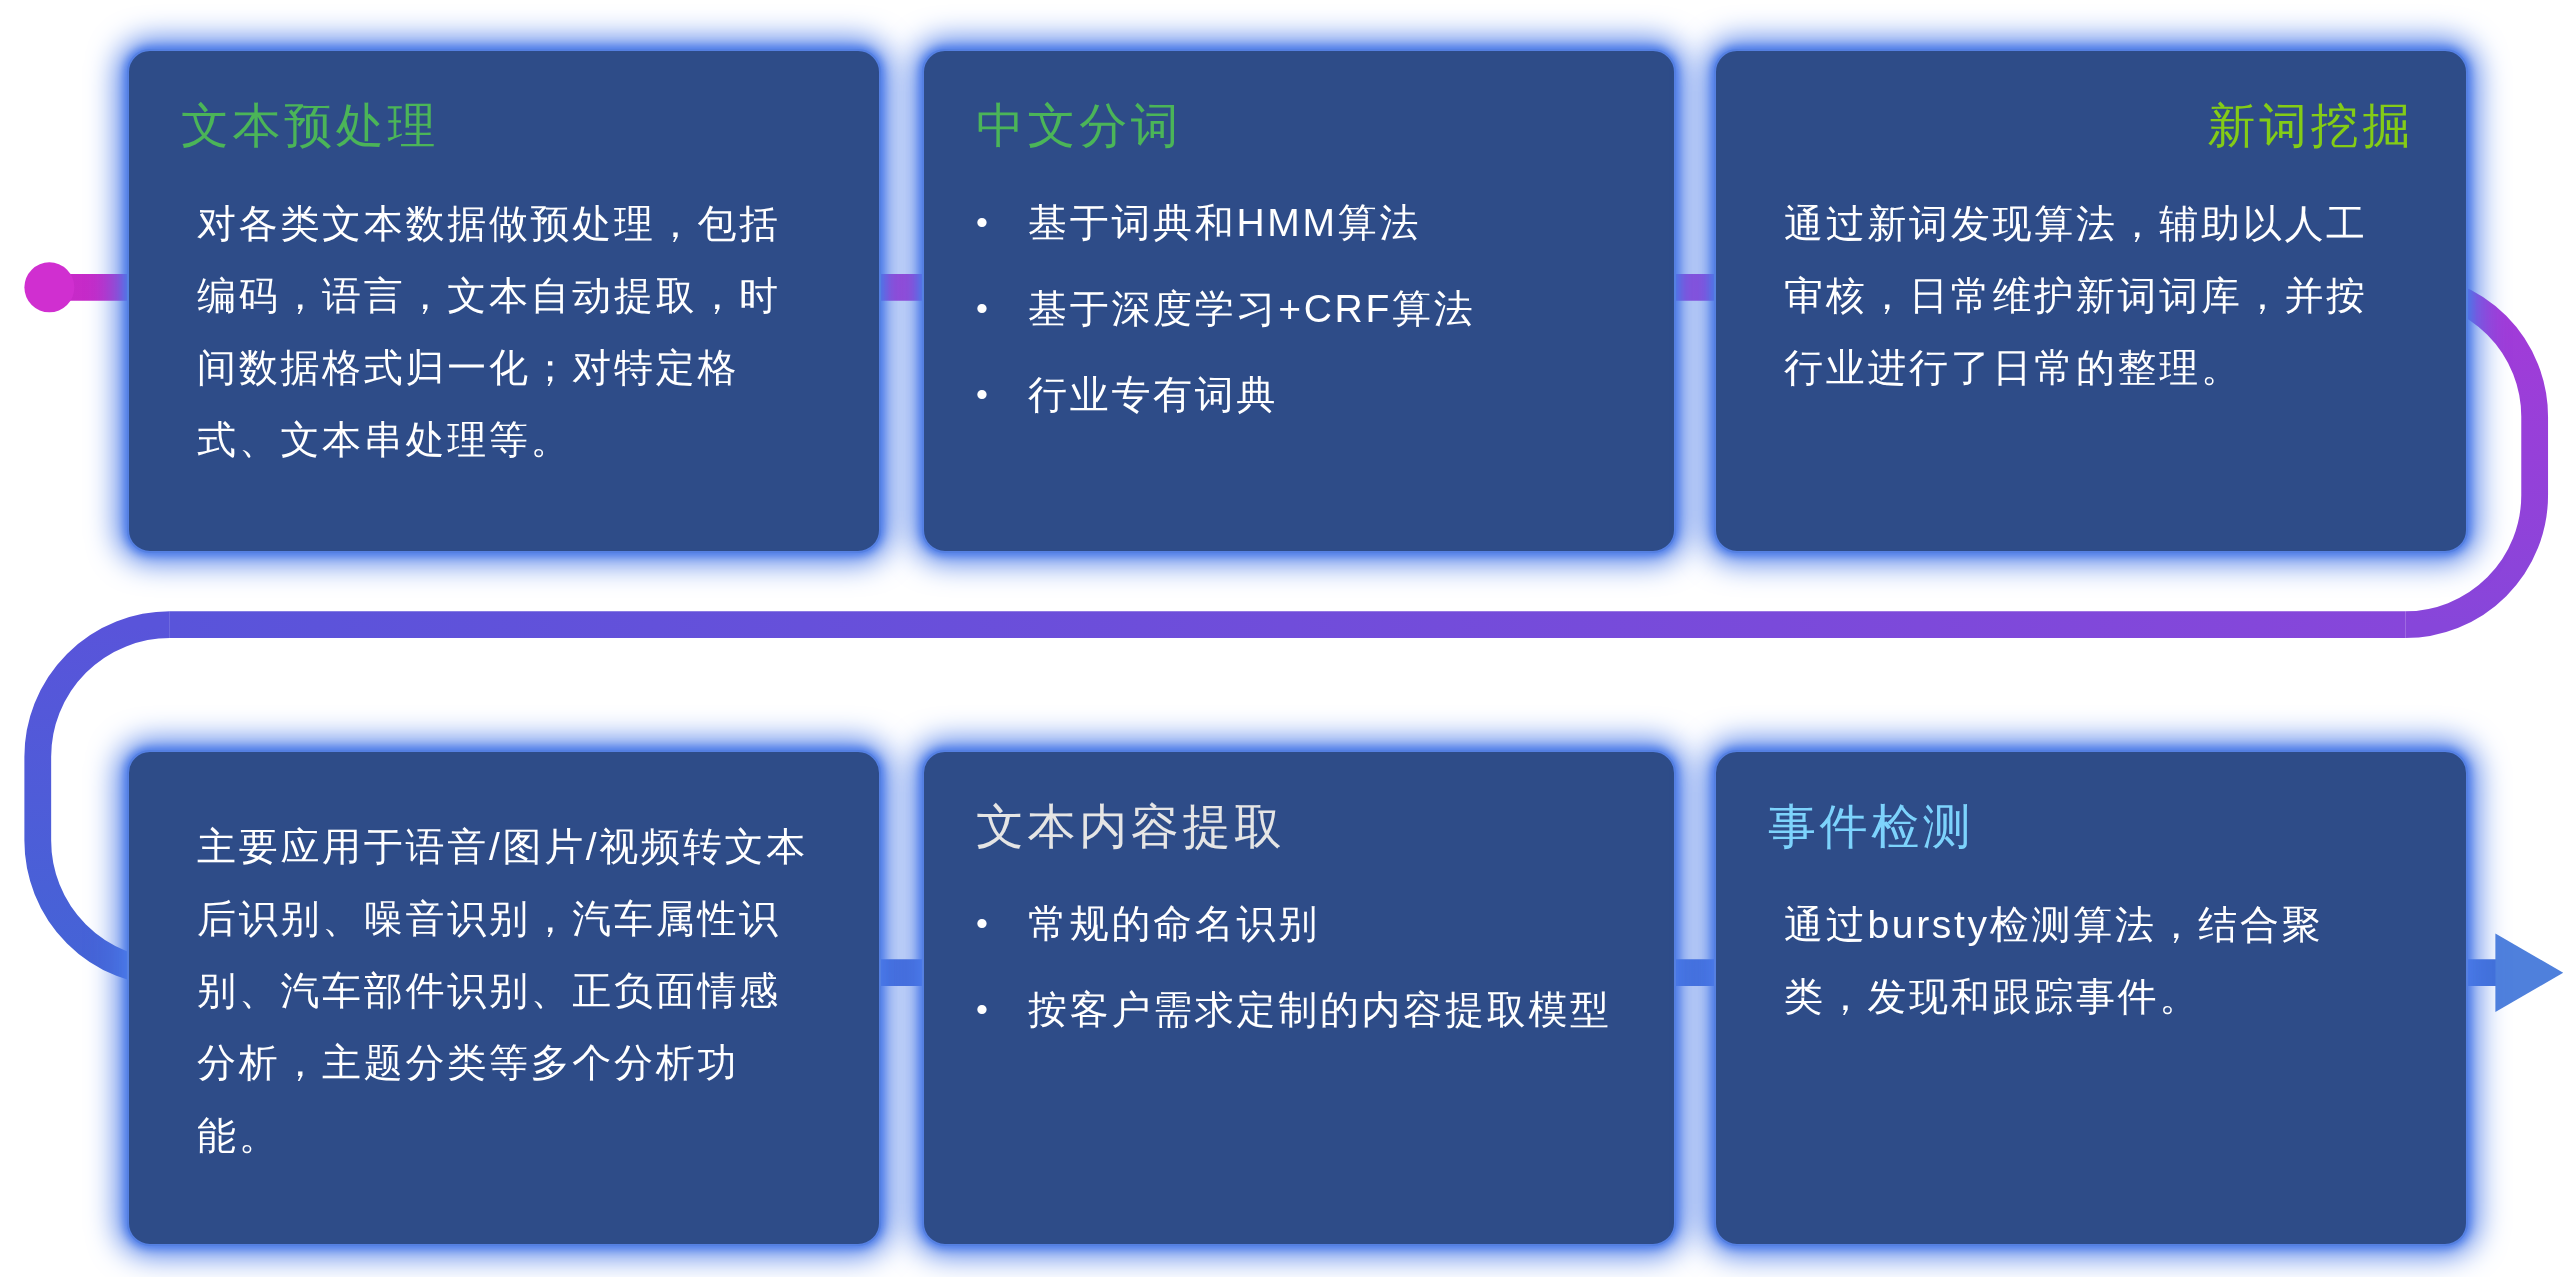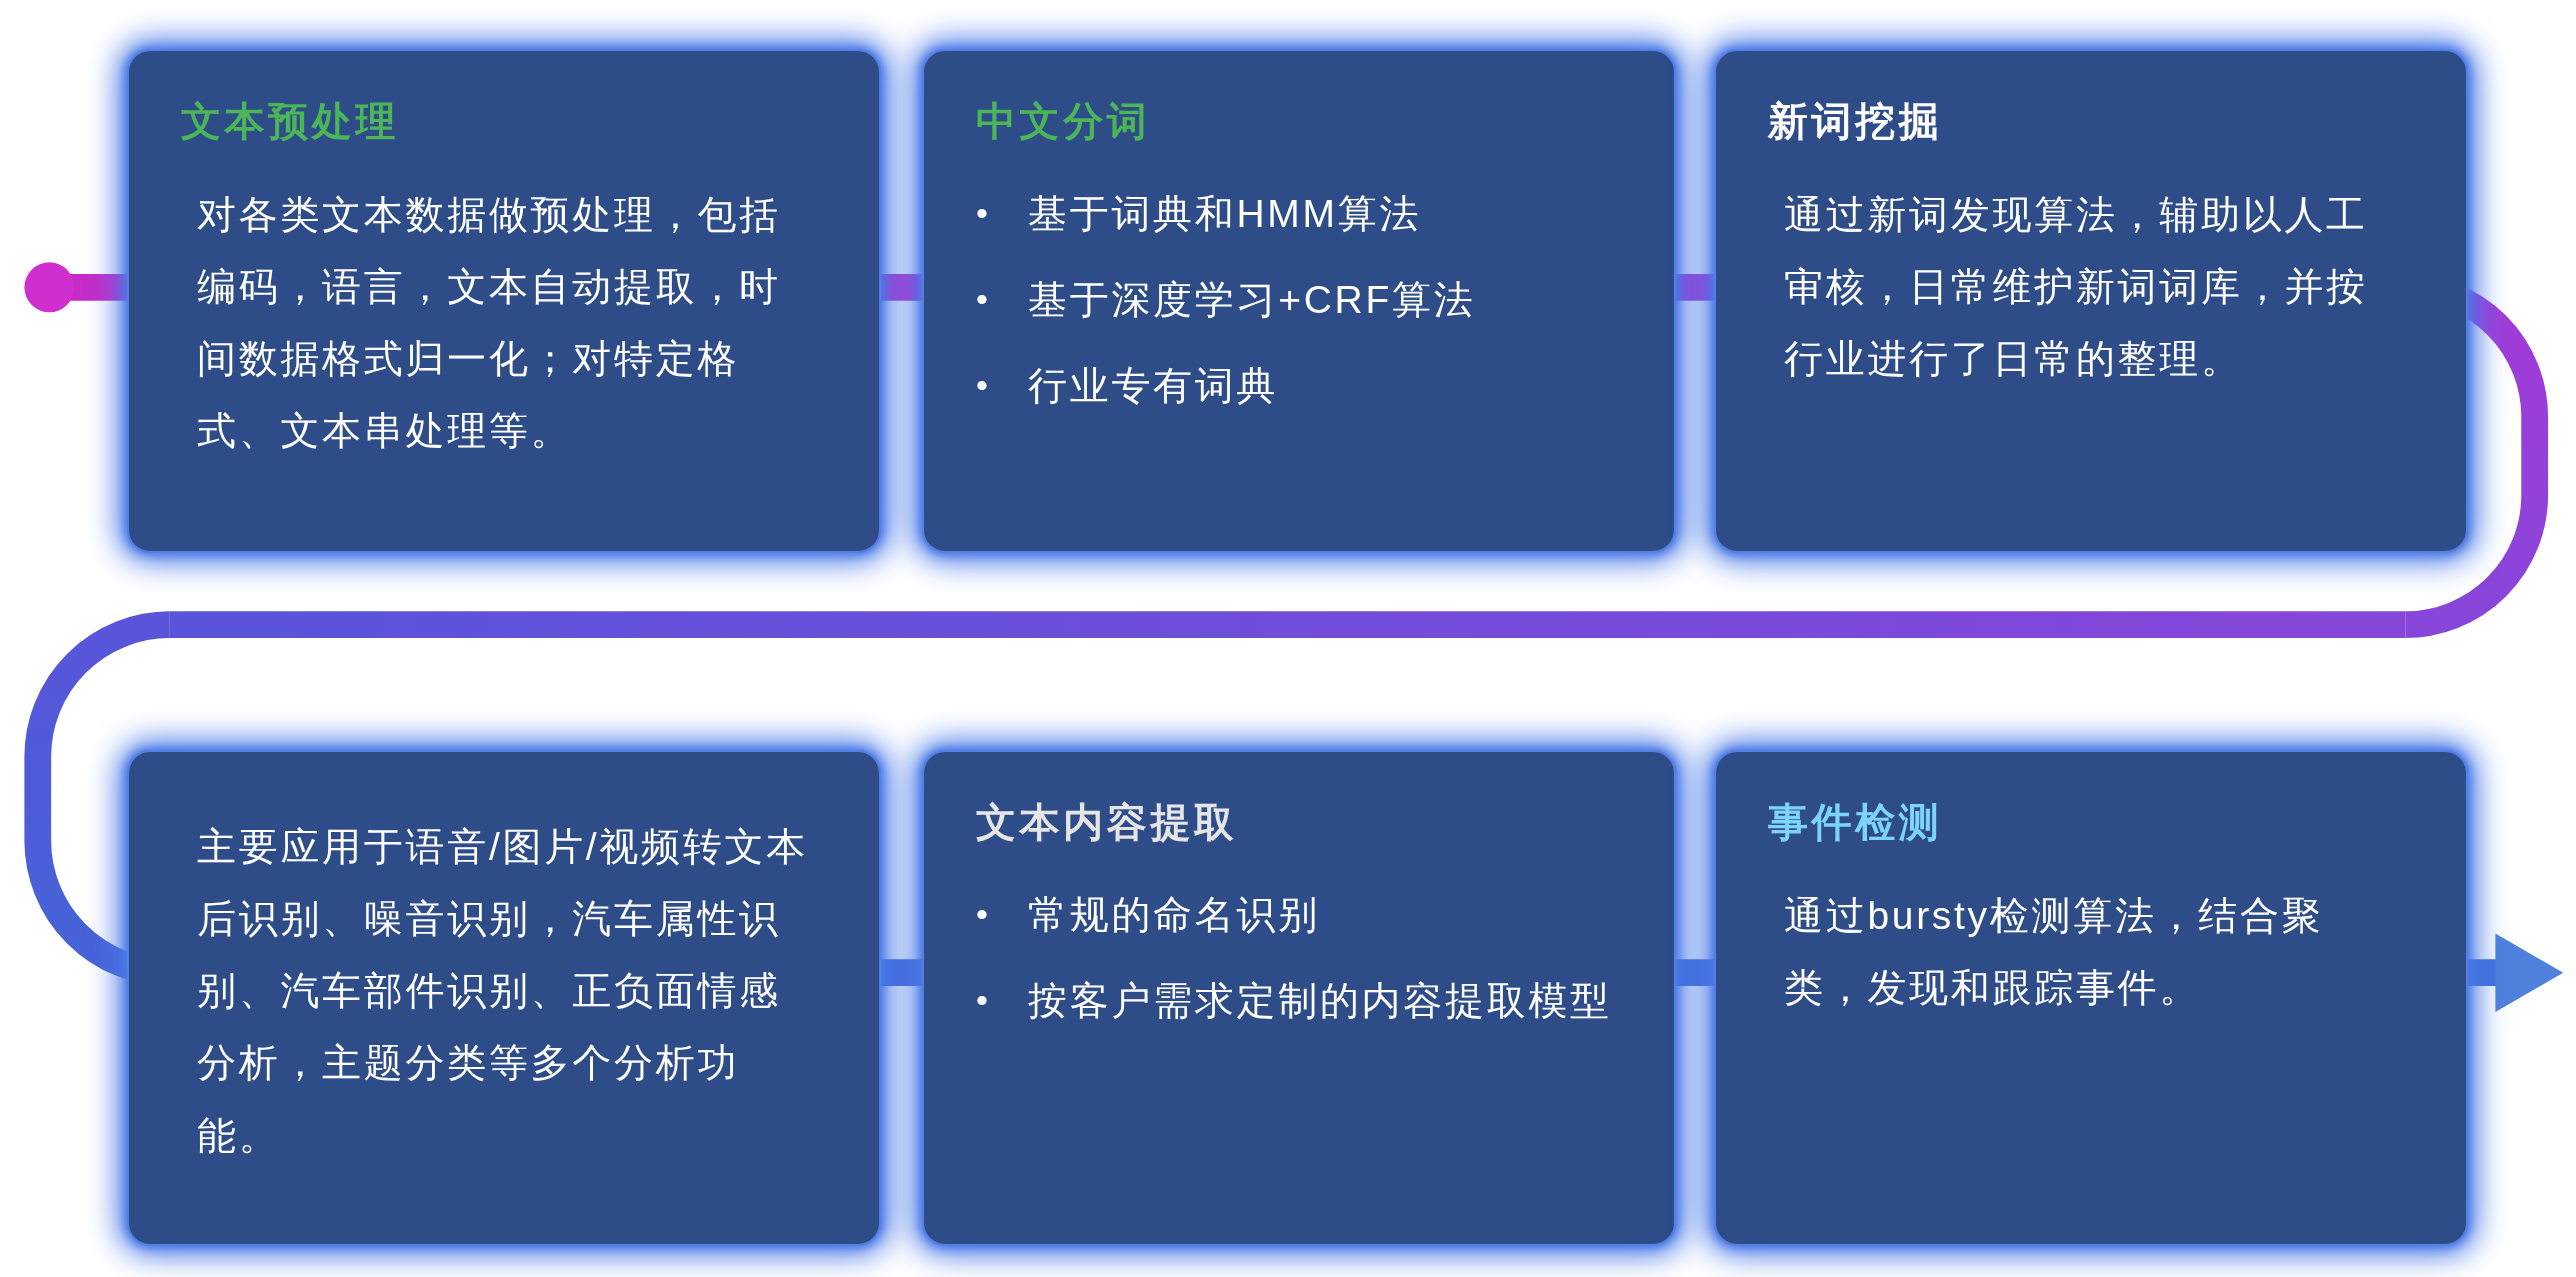--- a/index.html
+++ b/index.html
@@ -22,22 +22,22 @@
     color:var(--body_text,#ffffff);
   }
   .r1{top:49px;height:504px}
   .r2{top:750px;height:496px}
   .c1{left:127px}
   .c2{left:922px}
   .c3{left:1714px}
 
   .card-title{
     margin:0 0 30px 0;
-    font-size:40px;
-    font-weight:bold;
+    font-size:48px;
+    font-weight:normal;
     letter-spacing:3.6px;
   }
   .card-body{
     margin:16px;
     font-size:39px;
     line-height:1.85;
     letter-spacing:2.7px;
   }
   .card-bullets{
     margin:0;padding:0;list-style:none;
@@ -107,21 +107,21 @@
         <span>基于深度学习+CRF算法</span>
       </li>
       <li>
         <span class="bullet-dot">•</span>
         <span>行业专有词典</span>
       </li>
     </ul>
   </article>
 
   <article class="card r1 c3">
-    <h2 class="card-title" style="color: #ffffff;">新词挖掘</h2>
+    <h2 class="card-title" style="color: #84cc16; text-align: right;">新词挖掘</h2>
     <p class="card-body">通过新词发现算法，辅助以人工审核，日常维护新词词库，并按行业进行了日常的整理。</p>
   </article>
 
   <article class="card r2 c1">
     <p class="card-body">主要应用于语音/图片/视频转文本后识别、噪音识别，汽车属性识别、汽车部件识别、正负面情感分析，主题分类等多个分析功能。</p>
   </article>
 
   <article class="card r2 c2">
     <h2 class="card-title" style="color: #e5e5e5;">文本内容提取</h2>
     <ul class="card-bullets">

